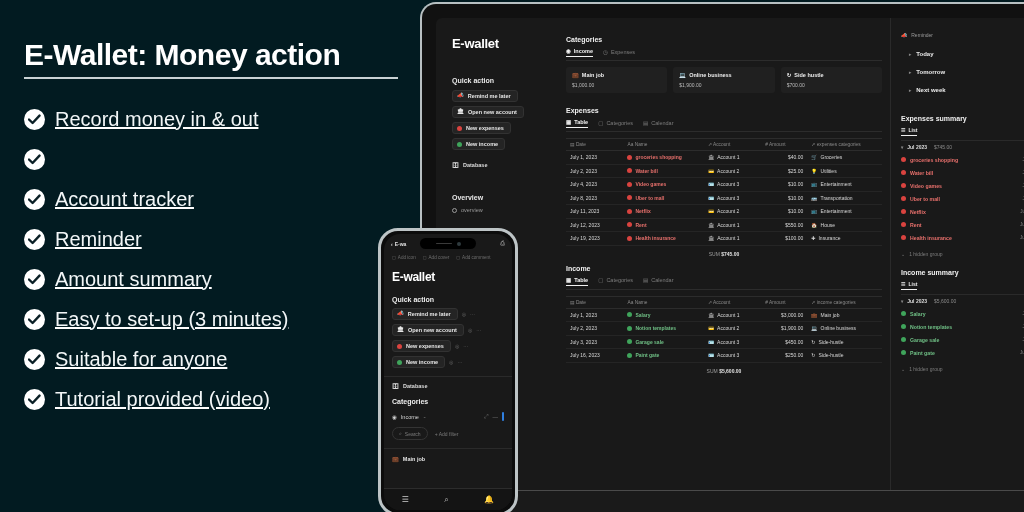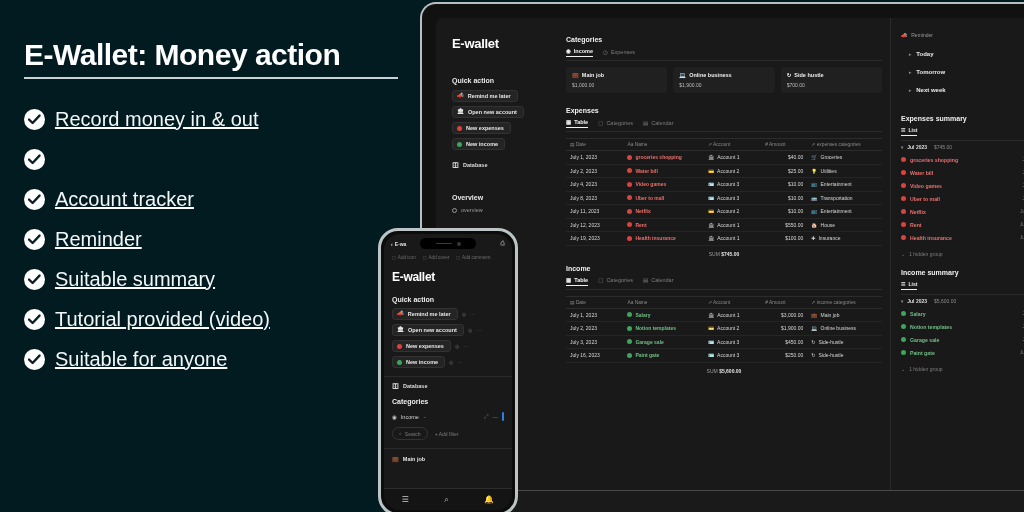--- a/index.html
+++ b/index.html
@@ -185,37 +185,45 @@
           </svg>
         </span>
      <span class="bullet-label">Reminder</span>
    </div>
       <div class="bullet">
      <span class="check">
           <svg width="13" height="11" viewBox="0 0 13 11">
             <path d="M1 5.5 L4.6 9 L11.5 1.6" stroke="#0b2026" stroke-width="2.4" fill="none" stroke-linecap="round" stroke-linejoin="round"></path>
           </svg>
         </span>
-     <span class="bullet-label">Suitable summary</span>
+     <span class="bullet-label">Amount summary</span>
    </div>
       <div class="bullet">
      <span class="check">
           <svg width="13" height="11" viewBox="0 0 13 11">
             <path d="M1 5.5 L4.6 9 L11.5 1.6" stroke="#0b2026" stroke-width="2.4" fill="none" stroke-linecap="round" stroke-linejoin="round"></path>
           </svg>
         </span>
-     <span class="bullet-label">Tutorial provided (video)</span>
+     <span class="bullet-label">Easy to set-up (3 minutes)</span>
    </div>
       <div class="bullet">
      <span class="check">
           <svg width="13" height="11" viewBox="0 0 13 11">
             <path d="M1 5.5 L4.6 9 L11.5 1.6" stroke="#0b2026" stroke-width="2.4" fill="none" stroke-linecap="round" stroke-linejoin="round"></path>
           </svg>
         </span>
      <span class="bullet-label">Suitable for anyone</span>
+   </div>
+      <div class="bullet">
+     <span class="check">
+          <svg width="13" height="11" viewBox="0 0 13 11">
+            <path d="M1 5.5 L4.6 9 L11.5 1.6" stroke="#0b2026" stroke-width="2.4" fill="none" stroke-linecap="round" stroke-linejoin="round"></path>
+          </svg>
+        </span>
+     <span class="bullet-label">Tutorial provided (video)</span>
    </div>
     </div>
 </div>
 
 <div class="laptop">
   <div class="laptop-screen">
     <div class="app">
 
       <div class="app-sidebar">
         <div class="app-title">E-wallet</div>

